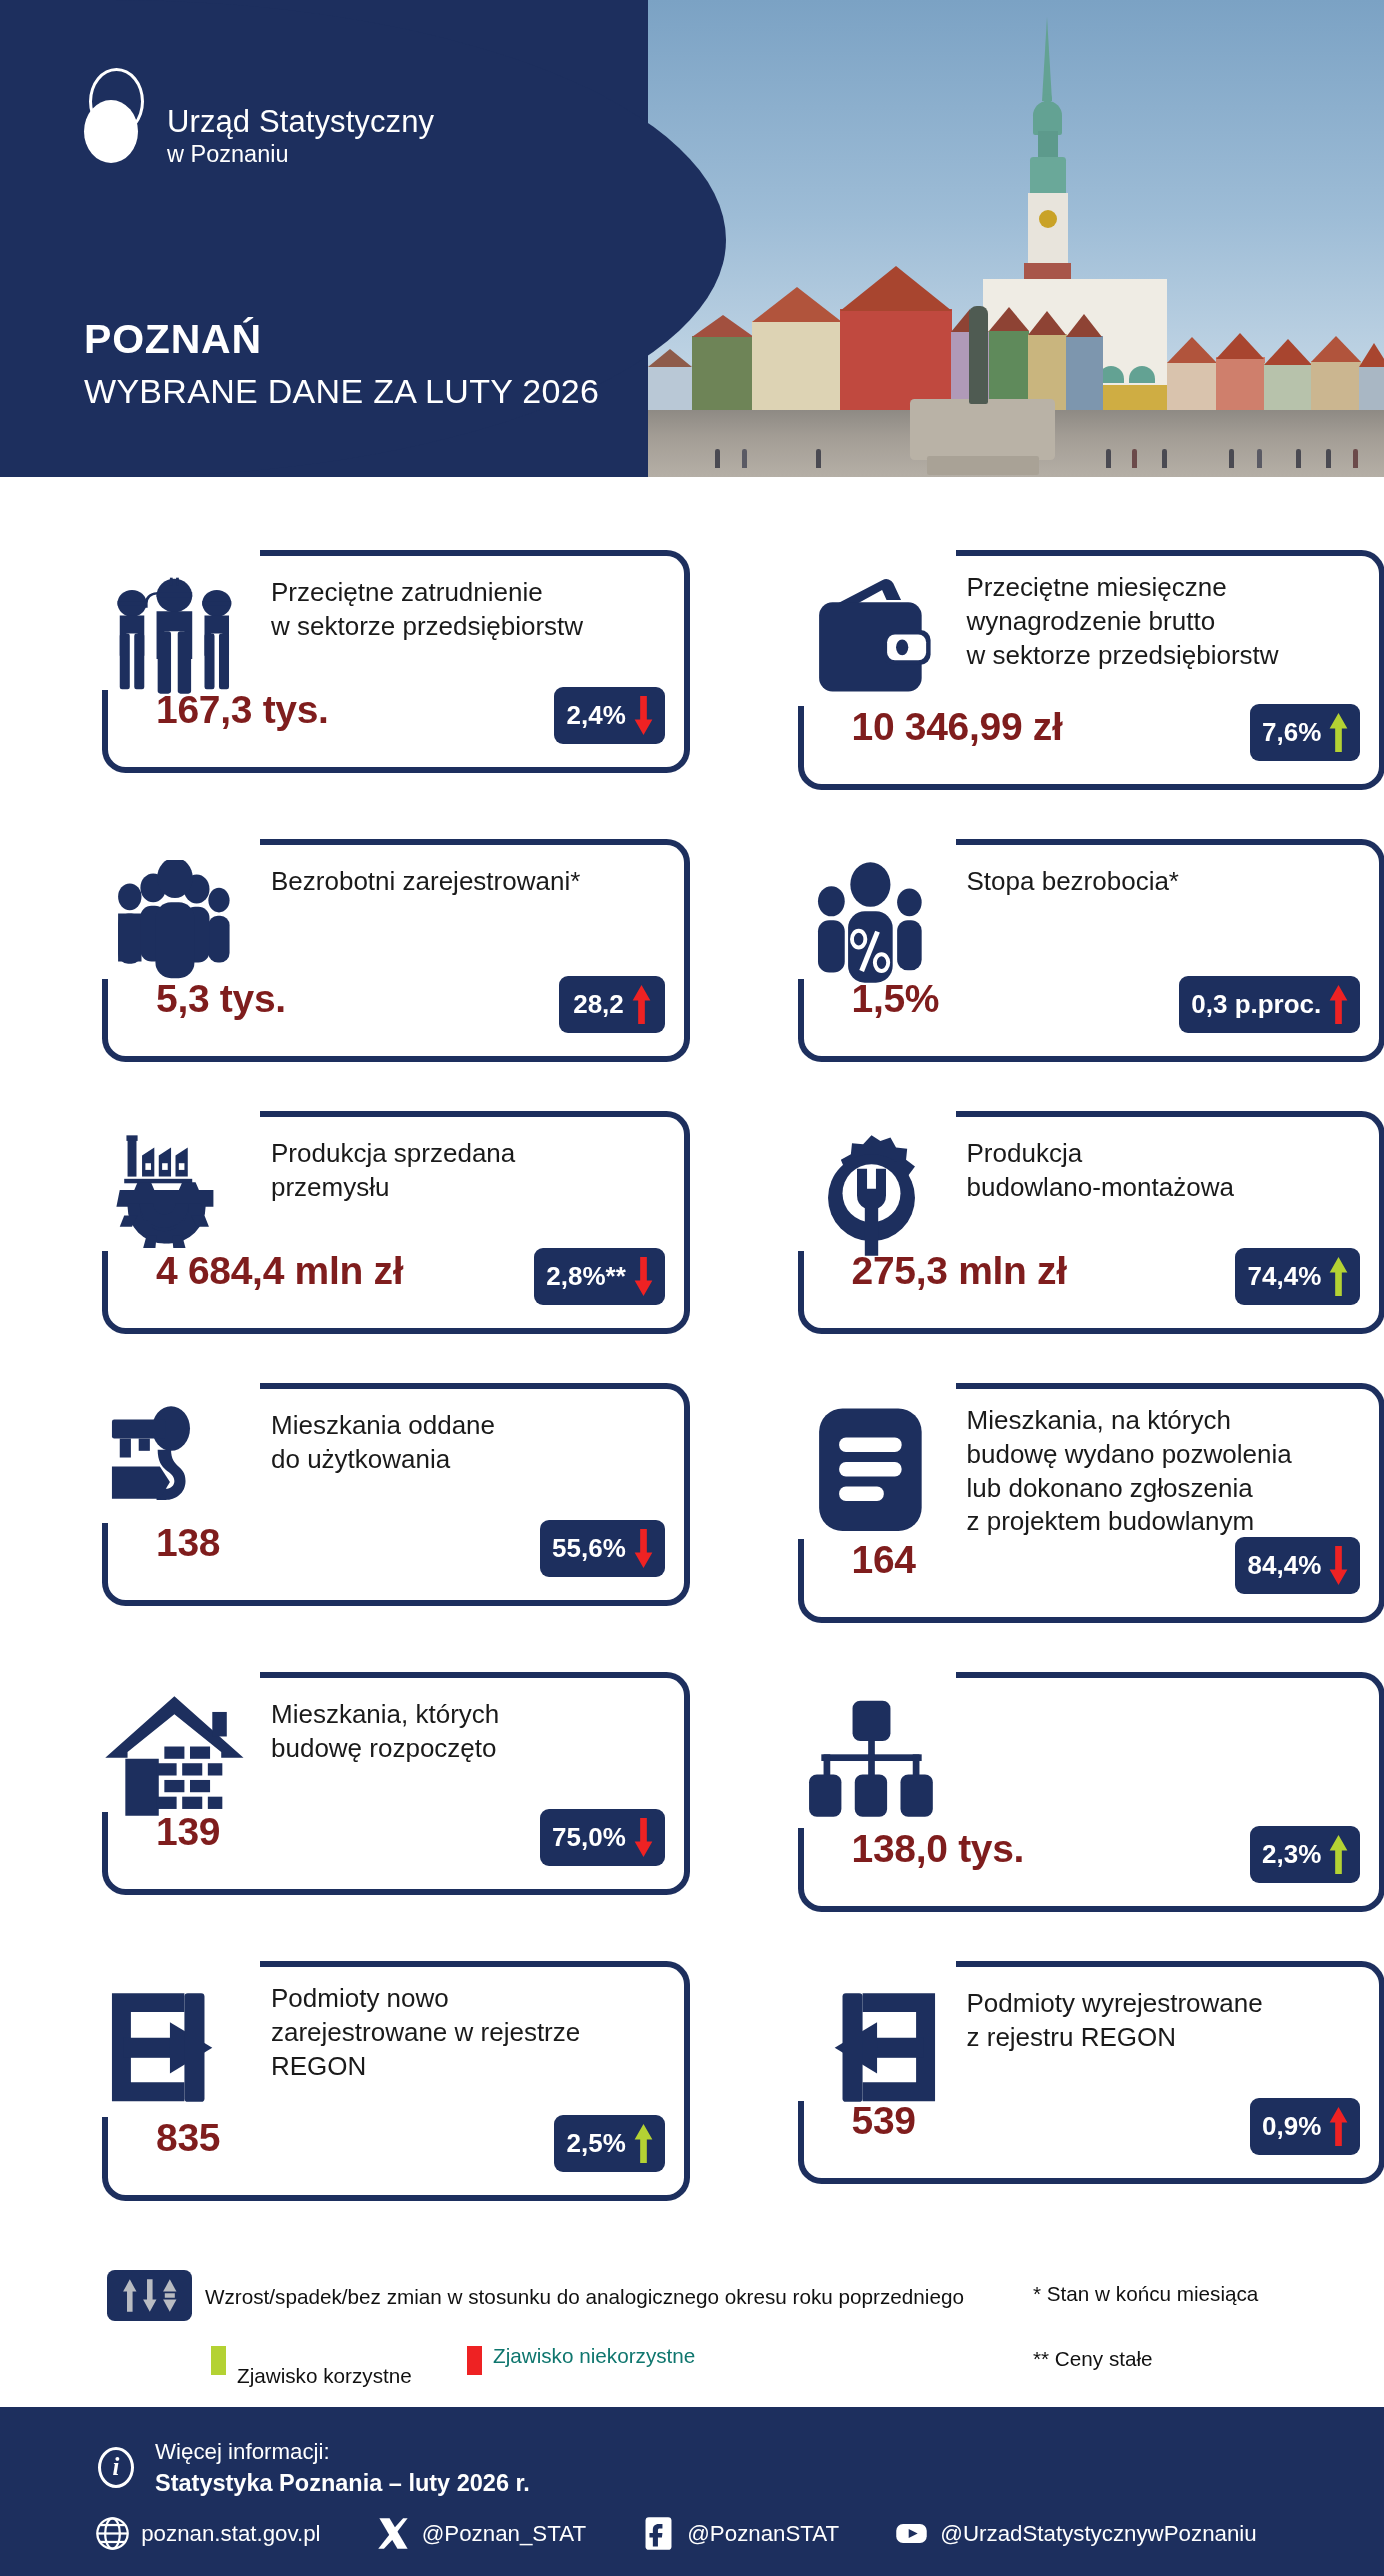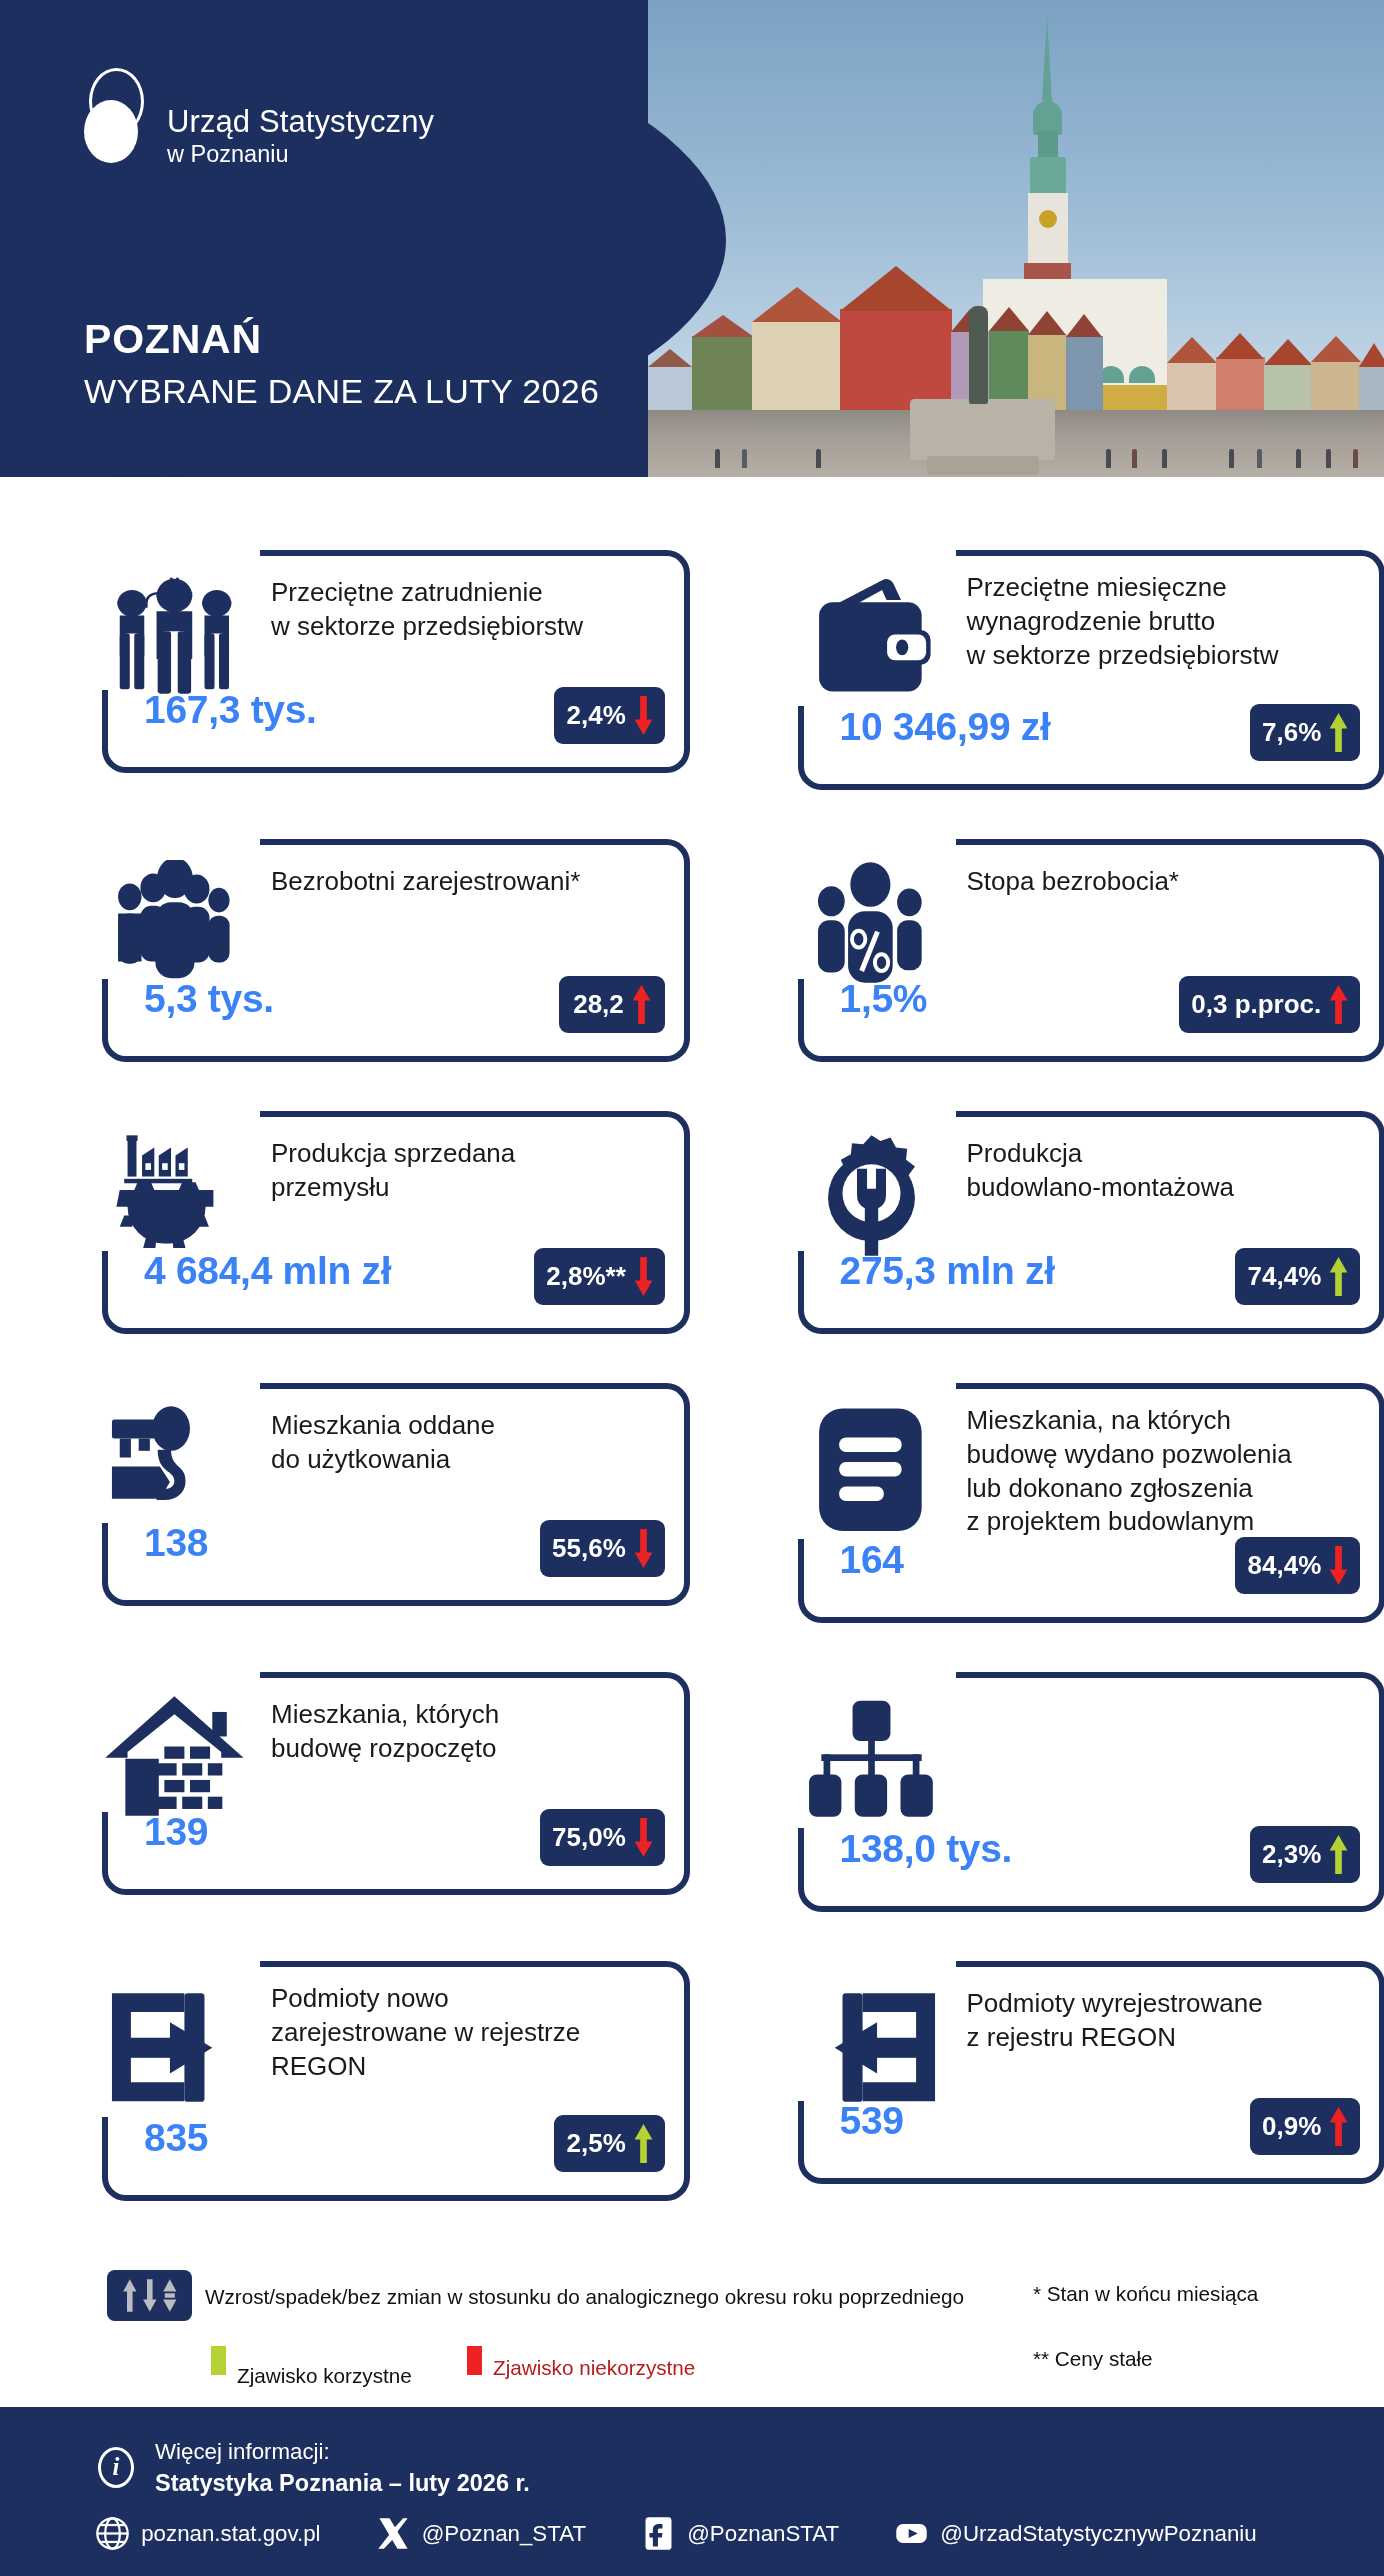--- a/index.html
+++ b/index.html
@@ -144,22 +144,22 @@
   .card-icon svg { width:100%; height:100%; display:block; }
 
   .card-title {
     position:absolute; left:179px; top:26px; right:39px;
     font-size:26px; line-height:1.30; color:#1a1a1a; font-weight:400;
     white-space:pre-line;
   }
   .card.tall .card-title { top:21px; }
 
   .card-value {
-    position:absolute; left:52px; bottom:41px;
-    font-size:39px; font-weight:700; color:#3b82f6; letter-spacing:-0.3px;
+    position:absolute; left:64px; bottom:41px;
+    font-size:39px; font-weight:700; color:#7f1d1d; letter-spacing:-0.3px;
     white-space:nowrap;
   }
 
   .badge {
     position:absolute; right:24.6px; bottom:29px;
     background:#1d2f5e; border-radius:9px;
     height:57px; min-width:106px;
     display:flex; align-items:center; justify-content:center; gap:7.8px;
     padding: 0 12.3px;
   }
@@ -176,21 +176,21 @@
     display:flex; align-items:center; justify-content:center; gap:4.5px;
   }
   .lg-badge svg { width:15.6px; height:35px; }
   .lg-main-text {
     position:absolute; left:205px; top:37px;
     font-size:20.7px; color:#111111; white-space:nowrap;
   }
   .lg-sw1 { position:absolute; left:211px; top:98px; width:14.5px; height:29px; background:#b4d233; }
   .lg-t1 { position:absolute; left:237px; top:116px; font-size:20.7px; color:#111; white-space:nowrap;}
   .lg-sw2 { position:absolute; left:467px; top:98px; width:14.5px; height:29px; background:#ee2223; }
-  .lg-t2 { position:absolute; left:493px; top:108px; font-size:20.7px; color:#b91c1c; white-space:nowrap;}
+  .lg-t2 { position:absolute; left:493px; top:96px; font-size:20.7px; color:#0f766e; white-space:nowrap;}
   .lg-note1 { position:absolute; left:1033px; top:34px; font-size:20.7px; color:#111; white-space:nowrap;}
   .lg-note2 { position:absolute; left:1033px; top:99px; font-size:20.7px; color:#111; white-space:nowrap;}
 
   
   .footer {
     position:absolute; left:0; top:2407px; width:1385px; height:169px;
     background:#1d2f5e; color:#ffffff;
   }
   .f-info-icon {
     position:absolute; left:98px; top:40px; width:36px; height:41px;

